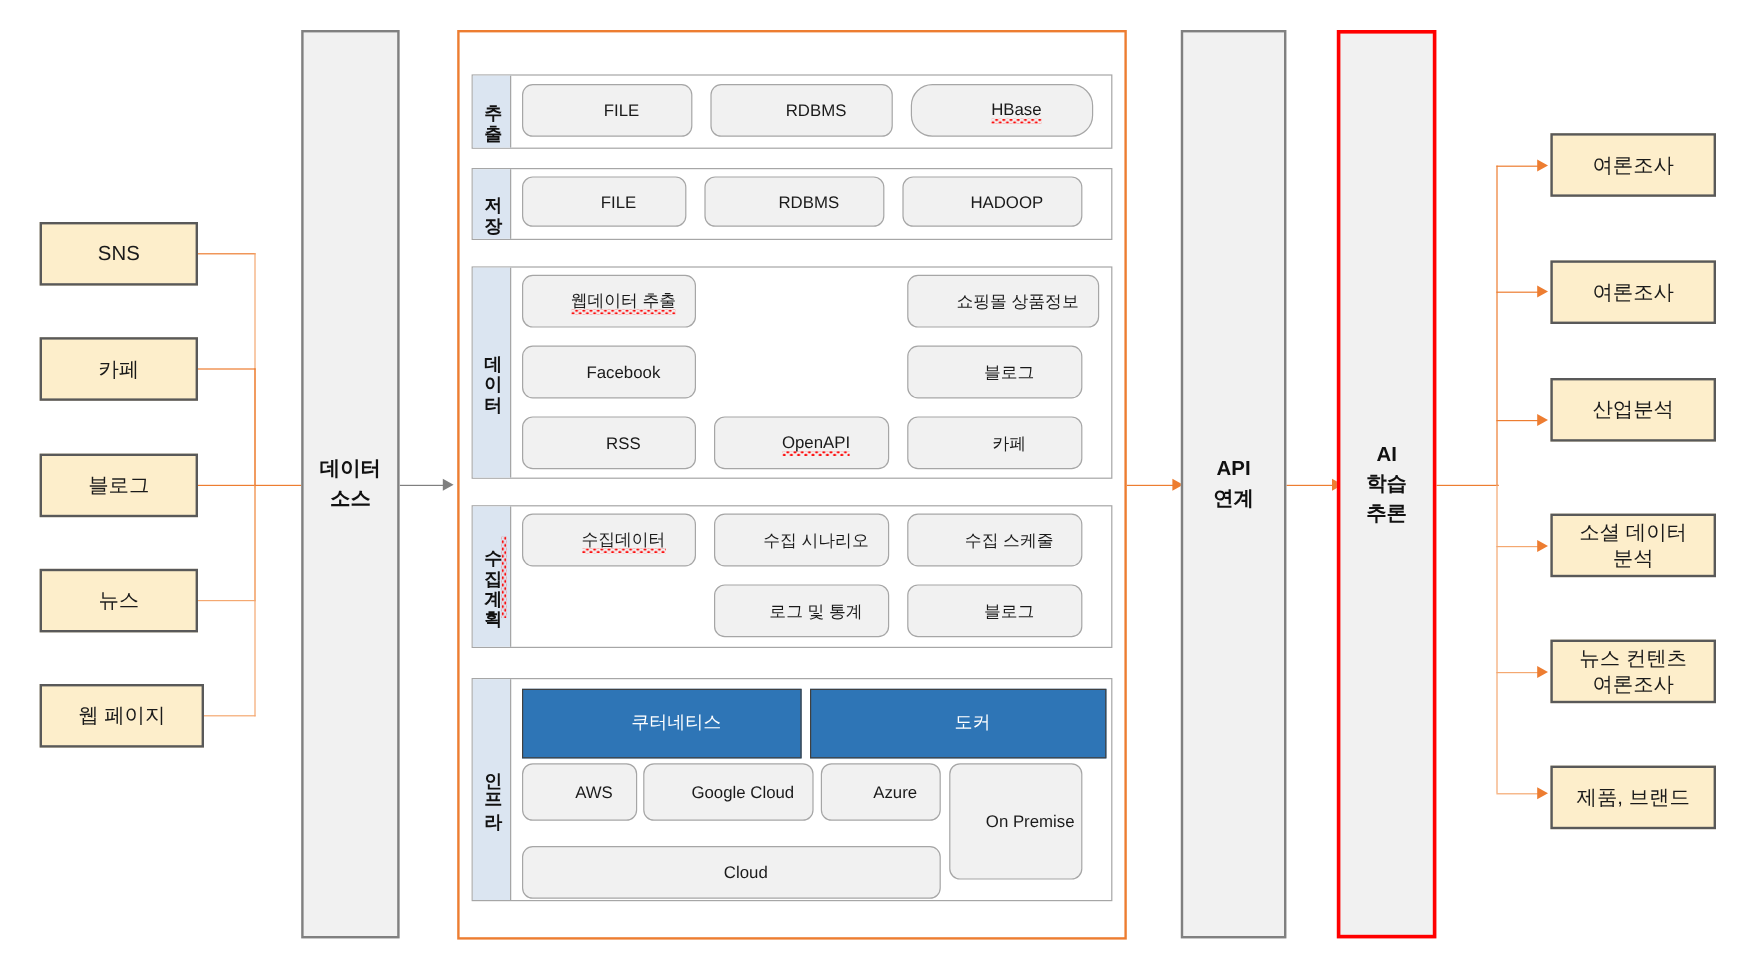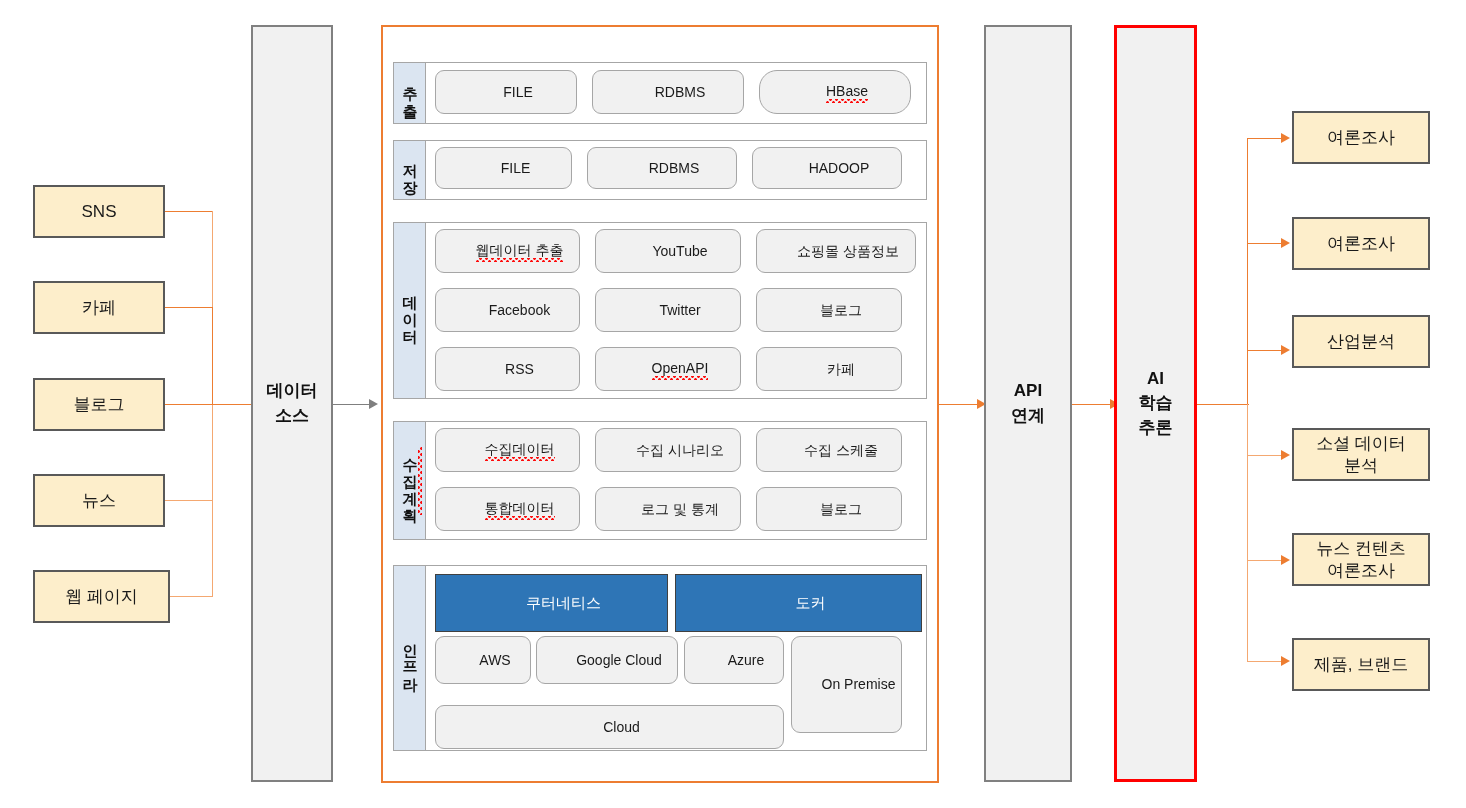--- a/index.html
+++ b/index.html
@@ -252,33 +252,27 @@
   </div>
 
   <div class="row-frame" style="left:393px; top:222px; width:534px; height:177px;">
     <div class="row-label">
       <span>데이터</span>
     </div>
     <div class="row-body">
       <div class="chip abs" style="left:9px; top:6px; width:145px; height:44px;">
         <span class="squig">웹데이터 추출</span>
       </div>
-      <div class="chip abs" style="left:169px; top:6px; width:146px; height:44px;">
-        <span>YouTube</span>
-      </div>
       <div class="chip abs" style="left:330px; top:6px; width:160px; height:44px;">
         <span>쇼핑몰 상품정보</span>
       </div>
 
       <div class="chip abs" style="left:9px; top:65px; width:145px; height:44px;">
         <span>Facebook</span>
       </div>
-      <div class="chip abs" style="left:169px; top:65px; width:146px; height:44px;">
-        <span>Twitter</span>
-      </div>
       <div class="chip abs" style="left:330px; top:65px; width:146px; height:44px;">
         <span>블로그</span>
       </div>
 
       <div class="chip abs" style="left:9px; top:124px; width:145px; height:44px;">
         <span>RSS</span>
       </div>
       <div class="chip abs" style="left:169px; top:124px; width:146px; height:44px;">
         <span class="squig">OpenAPI</span>
       </div>
@@ -296,23 +290,20 @@
       <div class="chip abs" style="left:9px; top:6px; width:145px; height:44px;">
         <span class="squig">수집데이터</span>
       </div>
       <div class="chip abs" style="left:169px; top:6px; width:146px; height:44px;">
         <span>수집 시나리오</span>
       </div>
       <div class="chip abs" style="left:330px; top:6px; width:146px; height:44px;">
         <span>수집 스케줄</span>
       </div>
 
-      <div class="chip abs" style="left:9px; top:65px; width:145px; height:44px;">
-        <span class="squig">통합데이터</span>
-      </div>
       <div class="chip abs" style="left:169px; top:65px; width:146px; height:44px;">
         <span>로그 및 통계</span>
       </div>
       <div class="chip abs" style="left:330px; top:65px; width:146px; height:44px;">
         <span>블로그</span>
       </div>
     </div>
   </div>
 
   <div class="row-frame" style="left:393px; top:565px; width:534px; height:186px;">

